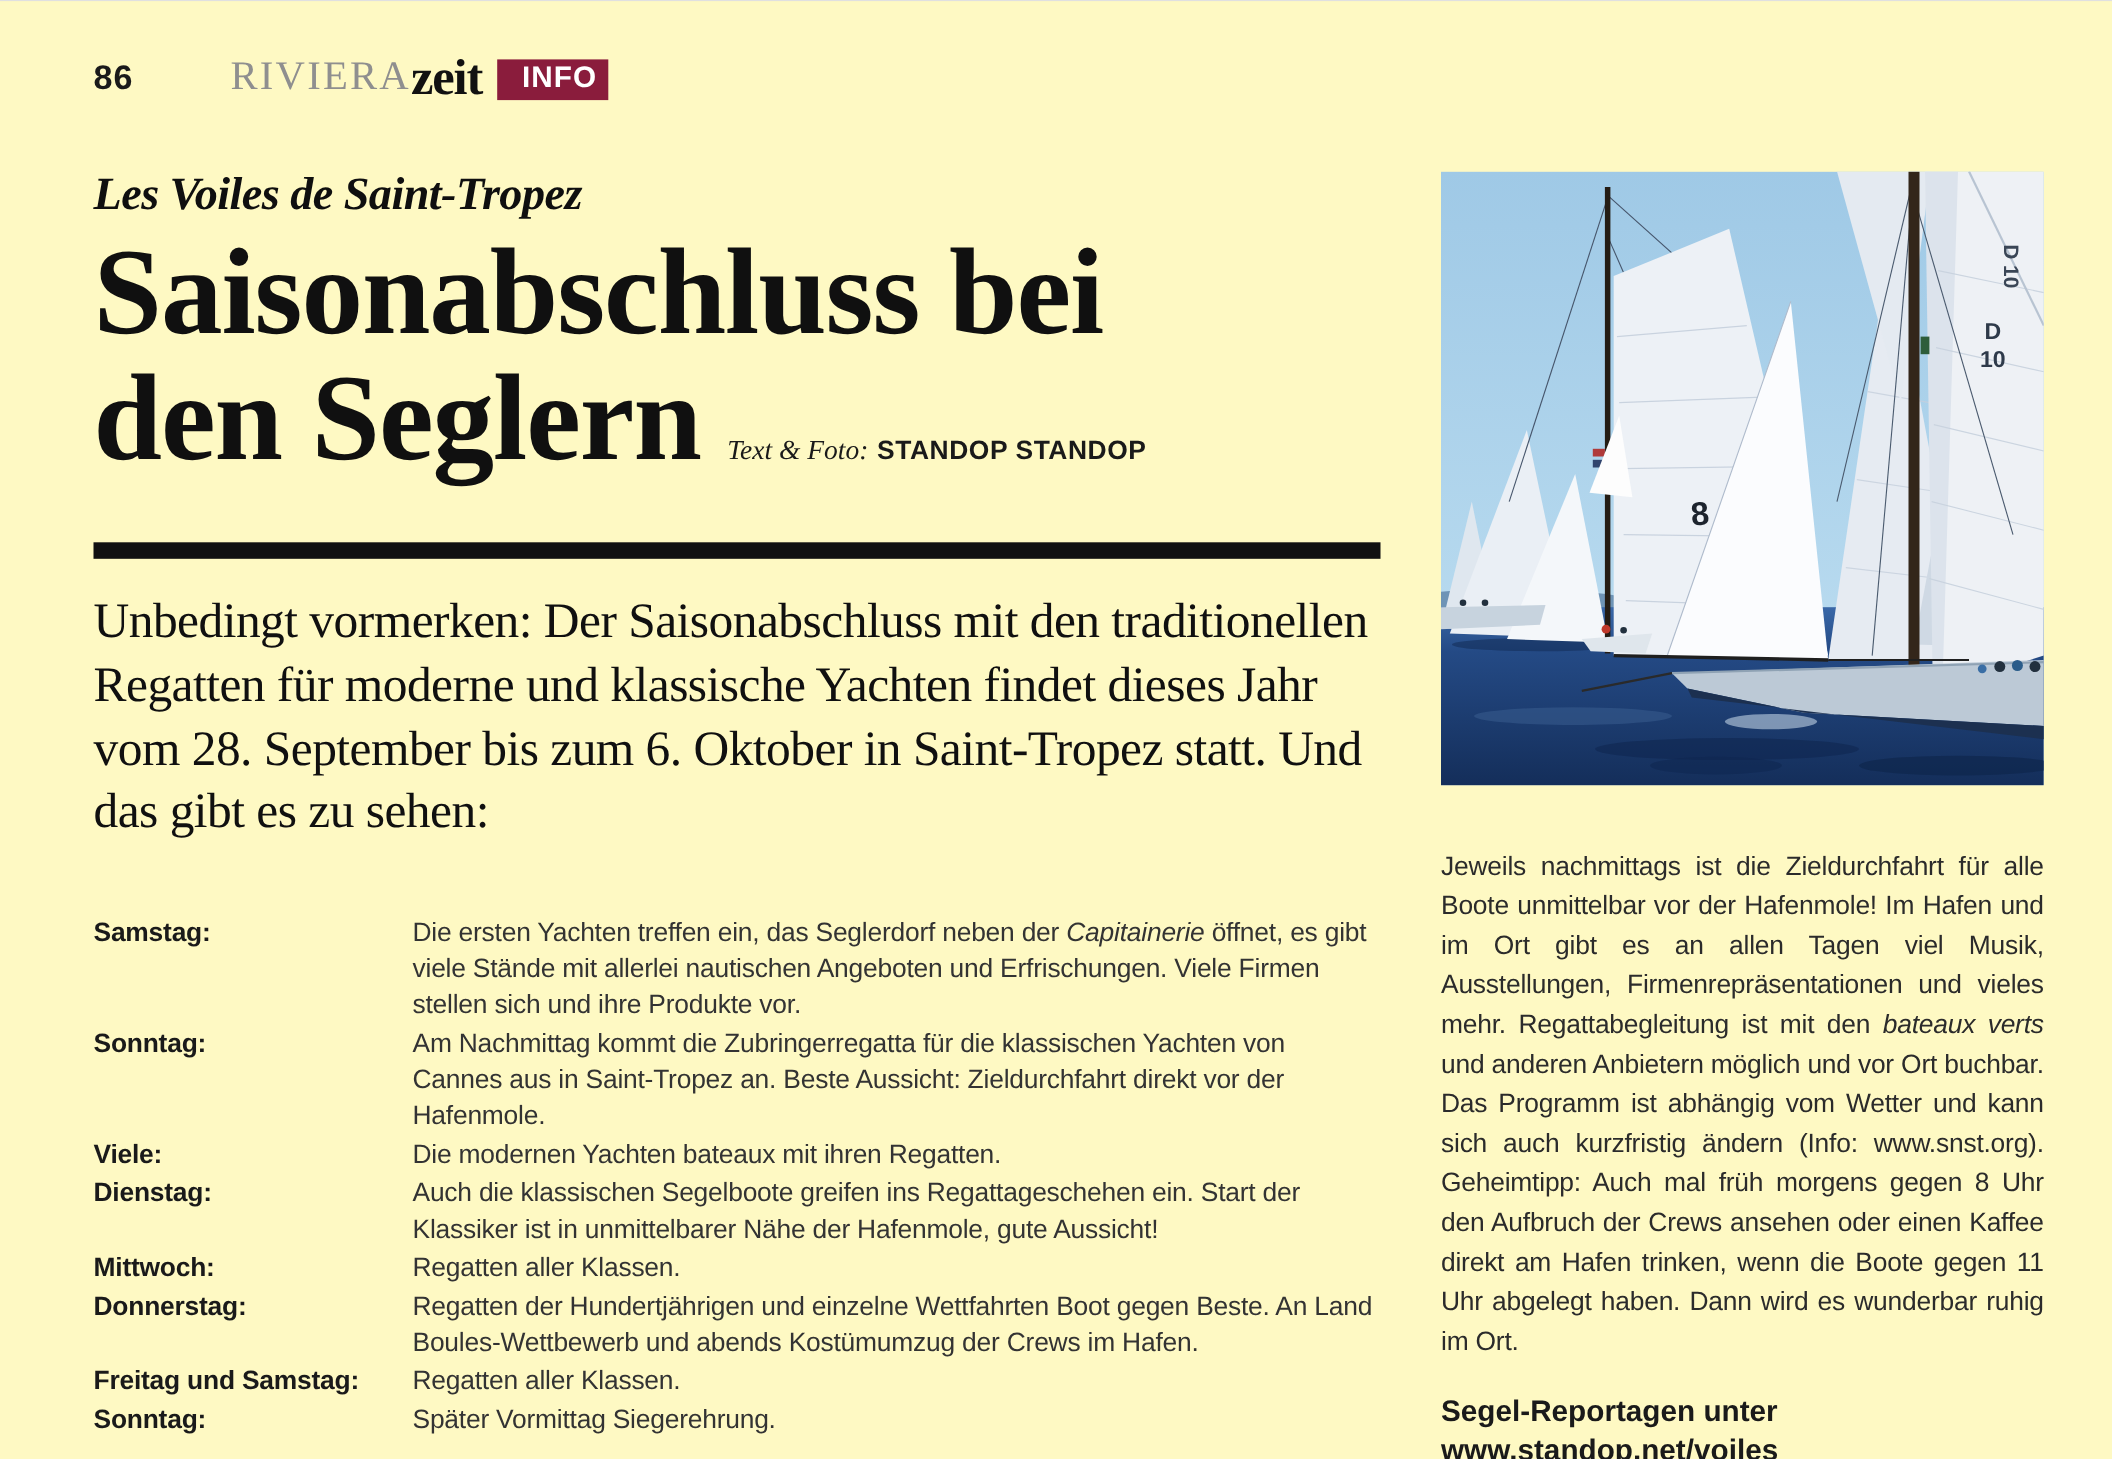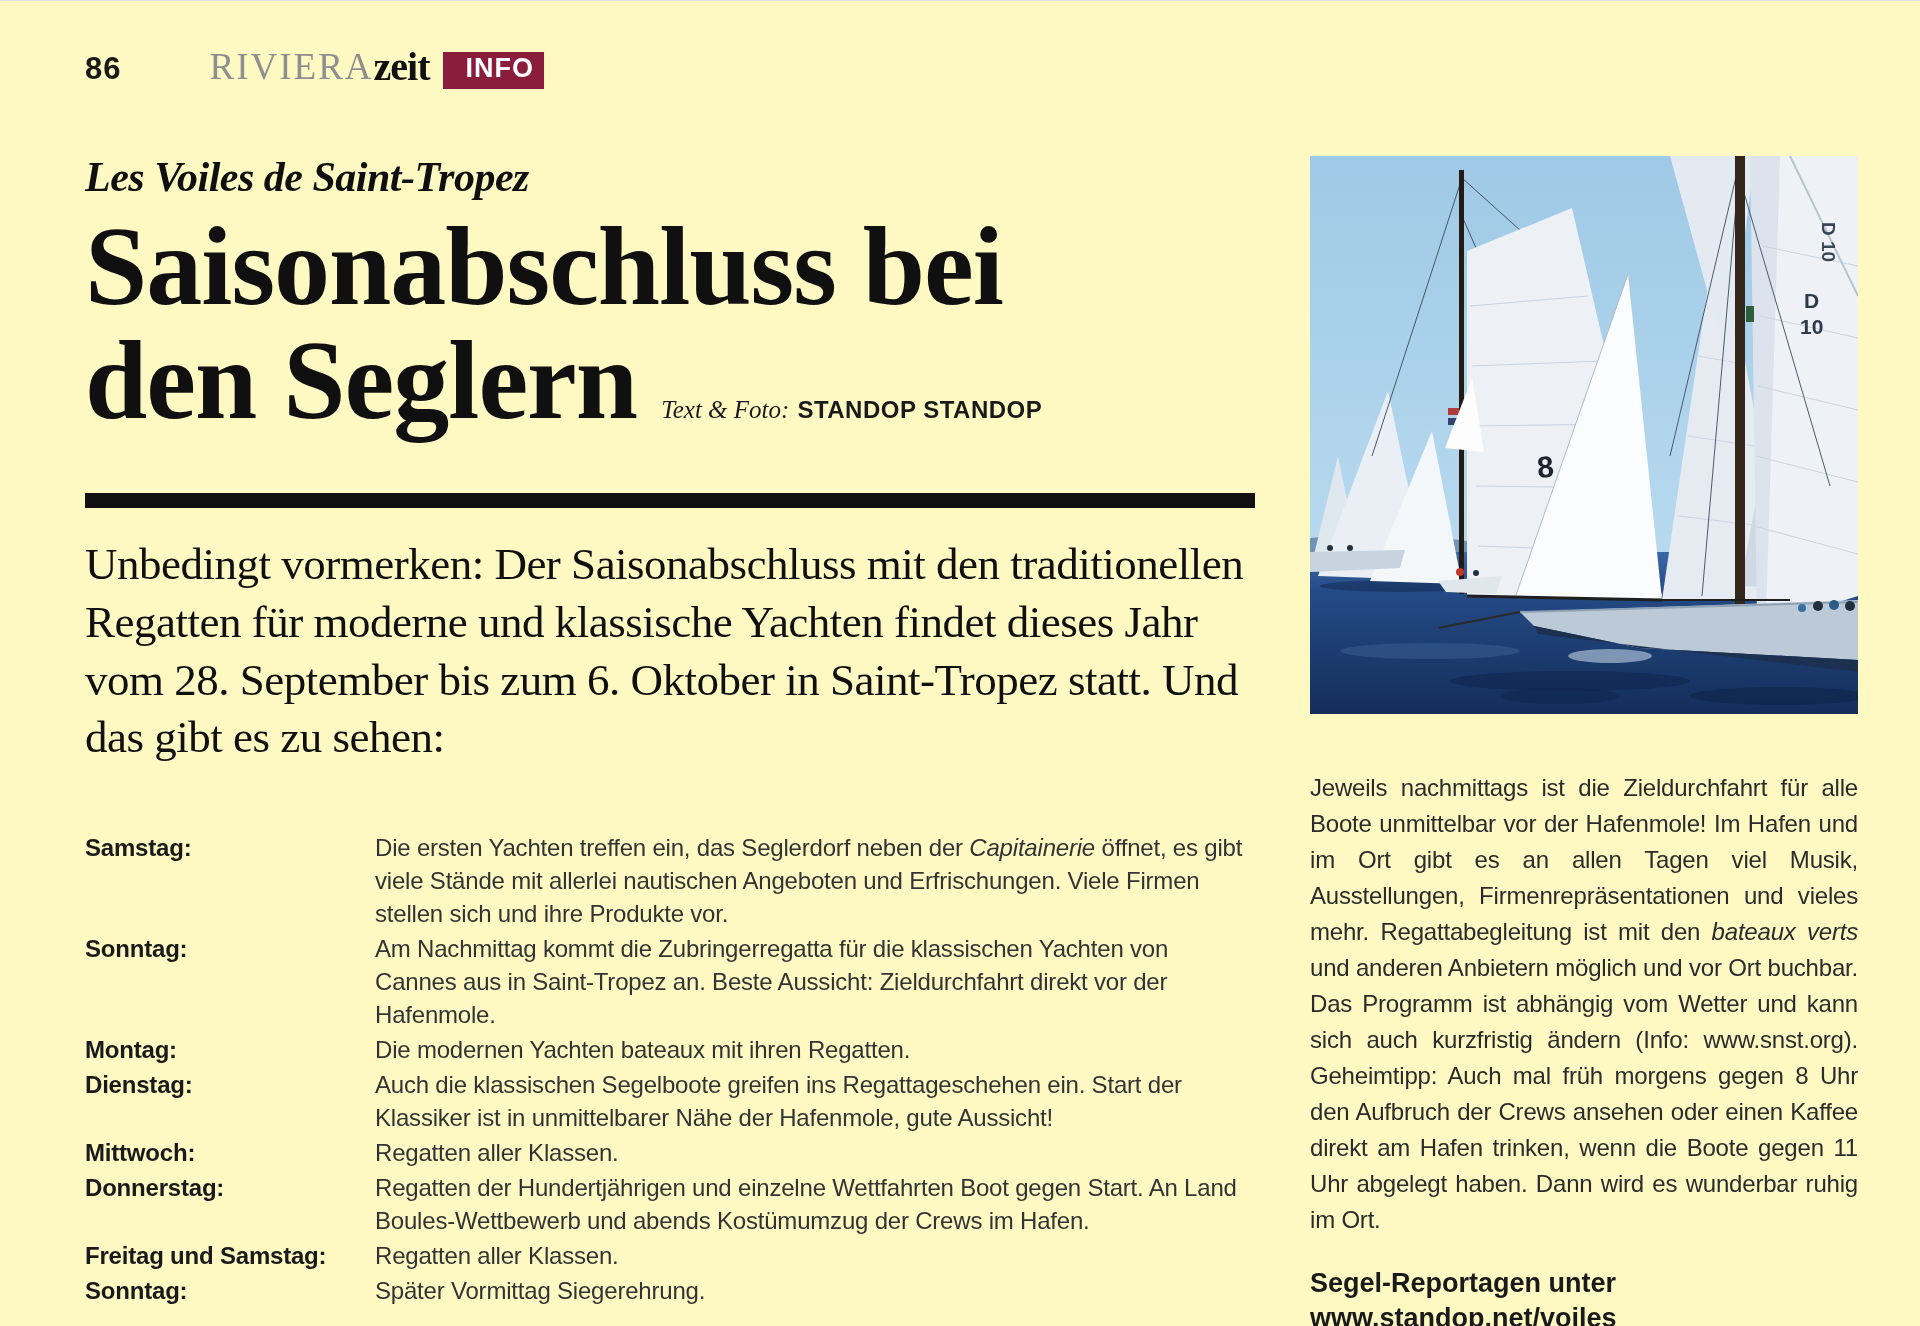--- a/index.html
+++ b/index.html
@@ -20,21 +20,21 @@
   .page-number {
     font-weight: bold; font-size: 31px; letter-spacing: 1px; color: #1a1a1a;
   }
   .logo { margin-left: 88px; display: inline-flex; align-items: center; }
   .logo-riviera {
     font-family: "Liberation Serif", serif;
     font-size: 37px; color: #8f8f8f; letter-spacing: 2px;
   }
   .logo-zeit {
     font-family: "Liberation Serif", serif;
-    font-size: 40px; font-weight: bold; color: #111; letter-spacing: -1px;
+    font-size: 46px; font-weight: bold; color: #111; letter-spacing: -1px;
   }
   .info-badge {
     margin-left: 14px;
     background: #8a1c3c; color: #fff;
     font-weight: bold; font-size: 27px; letter-spacing: 1px;
     padding: 1px 10px 5px 22px;
     transform: translateY(-2px);
     text-align: right;
   }
 
@@ -112,28 +112,28 @@
     <div class="kicker">Les Voiles de Saint-Tropez</div>
     <h1 class="headline"><span>Saisonabschluss bei den Seglern</span><span class="byline"><span class="byline-label">Text &amp; Foto:</span><span class="byline-name">STANDOP STANDOP</span></span></h1>
     <div class="rule"></div>
     <p class="lead">Unbedingt vormerken: Der Saisonabschluss mit den traditionellen Regatten für moderne und klassische Yachten findet dieses Jahr vom 28. September bis zum 6. Oktober in Saint-Tropez statt. Und das gibt es zu sehen:</p>
 
     <div class="schedule">
       <div class="day-label">Samstag:</div>
       <div class="day-desc"><span>Die ersten Yachten treffen ein, das Seglerdorf neben der </span><em>Capitainerie</em><span> öffnet, es gibt viele Stände mit allerlei nautischen Angeboten und Erfrischungen. Viele Firmen stellen sich und ihre Produkte vor.</span></div>
       <div class="day-label">Sonntag:</div>
       <div class="day-desc"><span>Am Nachmittag kommt die Zubringerregatta für die klassischen Yachten von Cannes aus in Saint-Tropez an. Beste Aussicht: Zieldurchfahrt direkt vor der Hafenmole.</span></div>
-      <div class="day-label">Montag:</div>
+      <div class="day-label">Viele:</div>
       <div class="day-desc"><span>Die modernen Yachten bateaux mit ihren Regatten.</span></div>
       <div class="day-label">Dienstag:</div>
       <div class="day-desc"><span>Auch die klassischen Segelboote greifen ins Regattageschehen ein. Start der Klassiker ist in unmittelbarer Nähe der Hafenmole, gute Aussicht!</span></div>
       <div class="day-label">Mittwoch:</div>
       <div class="day-desc"><span>Regatten aller Klassen.</span></div>
       <div class="day-label">Donnerstag:</div>
-      <div class="day-desc"><span>Regatten der Hundertjährigen und einzelne Wettfahrten Boot gegen Start. An Land Boules-Wettbewerb und abends Kostümumzug der Crews im Hafen.</span></div>
+      <div class="day-desc"><span>Regatten der Hundertjährigen und einzelne Wettfahrten Boot gegen Beste. An Land Boules-Wettbewerb und abends Kostümumzug der Crews im Hafen.</span></div>
       <div class="day-label">Freitag und Samstag:</div>
       <div class="day-desc"><span>Regatten aller Klassen.</span></div>
       <div class="day-label">Sonntag:</div>
       <div class="day-desc"><span>Später Vormittag Siegerehrung.</span></div>
     </div>
   </div>
 
   <div class="right-col">
     <div class="photo-figure">
       <svg width="548" height="558" viewBox="0 0 548 558">

